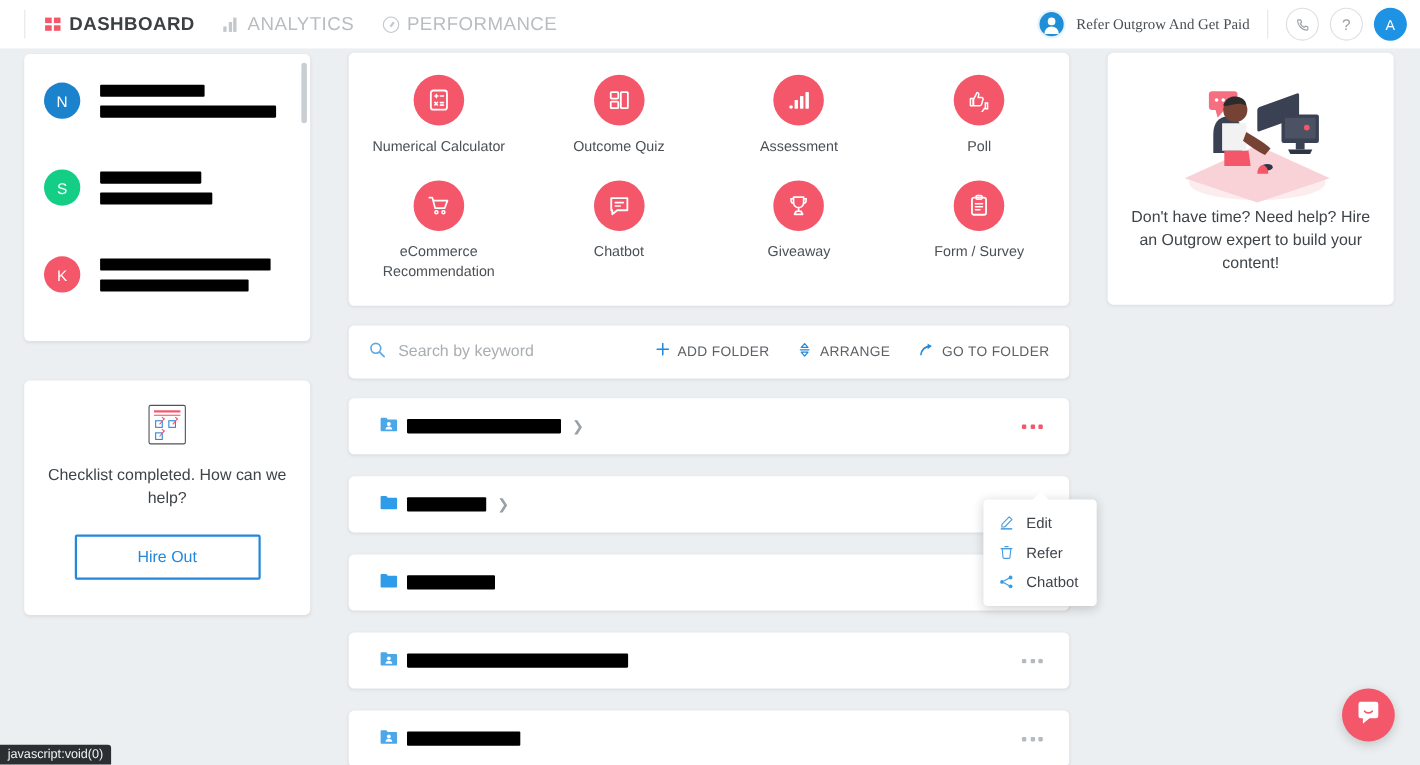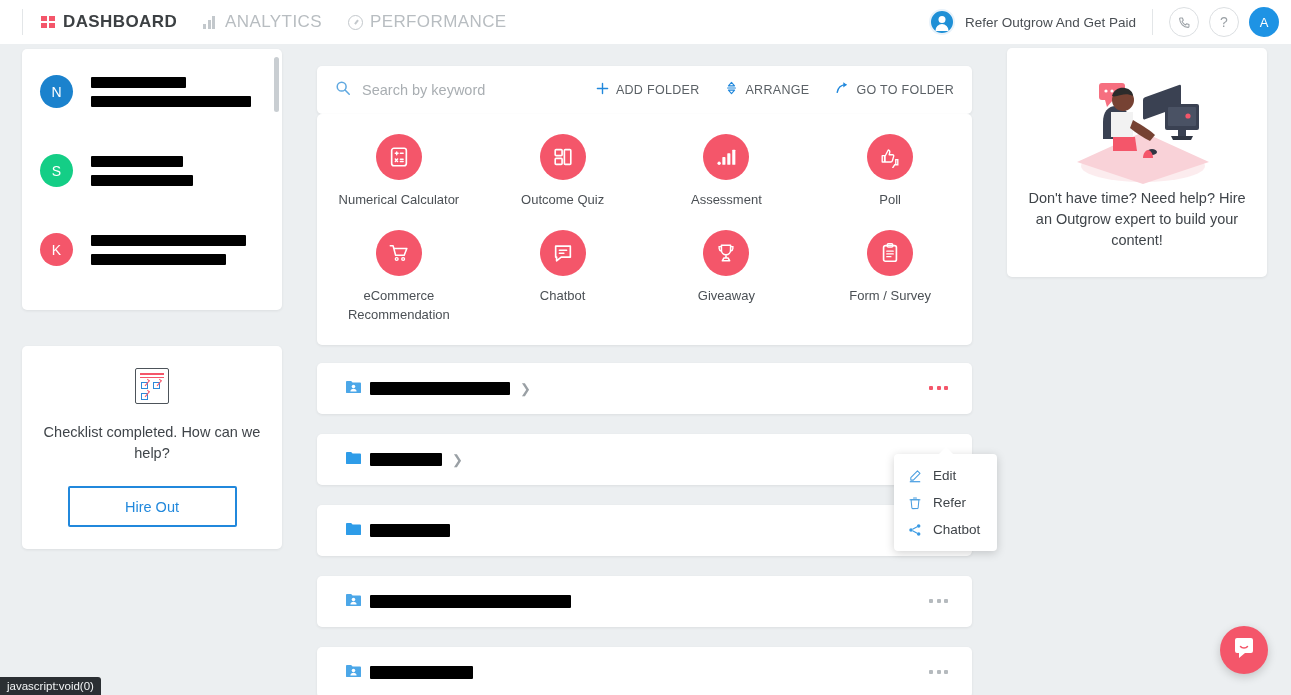--- a/index.html
+++ b/index.html
@@ -32,21 +32,21 @@
   .grid-ic i:nth-child(2){ left:8px; top:1px; width:6px; height:5px; }
   .grid-ic i:nth-child(3){ left:0; top:8px; width:6px; height:5px; }
   .grid-ic i:nth-child(4){ left:8px; top:8px; width:6px; height:5px; }
   .bar-ic i { position:absolute; bottom:1px; width:3px; background:#c3c8cc; }
   .bar-ic i:nth-child(1){ left:0; height:5px; }
   .bar-ic i:nth-child(2){ left:4.5px; height:9px; }
   .bar-ic i:nth-child(3){ left:9px; height:13px; }
   .gauge-ic { width:15px;height:15px;border-radius:50%;border:1.6px solid #c3c8cc;position:relative;}
   .gauge-ic::after{content:"";position:absolute;left:5.5px;top:3px;width:1.5px;height:5px;background:#c3c8cc;transform:rotate(38deg);transform-origin:bottom;}
   .topnav-right { margin-left: auto; display: flex; align-items: center; padding-right: 12px; }
-  .refer { display:flex; align-items:center; gap:10px; cursor:pointer; }
+  .refer { display:flex; align-items:center; gap:10px; cursor:pointer;font-family:Liberation Serif, serif; }
   .refer-ic { width:26px;height:26px;border-radius:50%;background:#1e8fd6;position:relative;border:2px solid #e8f2fa;}
   .refer-ic::before{content:"";position:absolute;left:50%;top:5px;transform:translateX(-50%);width:7px;height:7px;border-radius:50%;background:#fff;}
   .refer-ic::after{content:"";position:absolute;left:50%;top:13px;transform:translateX(-50%);width:13px;height:7px;border-radius:7px 7px 0 0;background:#fff;}
   .refer-text { font-size:13.5px; color:#4a4f54; }
   .rt-div { width:1px;height:26px;background:#e3e6e8;margin:0 16px; }
   .circ-btn { width:30px;height:30px;border-radius:50%;border:1px solid #dcdfe2;display:flex;align-items:center;justify-content:center;color:#9ba1a6;font-size:14px;margin-right:10px;cursor:pointer;background:#fff;}
   .avatar-btn { width:30px;height:30px;border-radius:50%;background:#1e93e4;color:#fff;display:flex;align-items:center;justify-content:center;font-size:13px;cursor:pointer;}
   
   .page { position:absolute; top:44px; left:0; width:1291px; height:651px; }
   .card { background:#fff; border-radius:5px; box-shadow:0 1px 3px rgba(0,0,0,.07); }
@@ -54,21 +54,21 @@
   .col-left { position:absolute; left:22px; top:5px; width:260px; }
   .people-card { height:261px; position:relative; overflow:hidden; border-radius:5px;}
   .people-list { padding: 14px 0 0 0; }
   .person { display:flex; align-items:flex-start; padding: 12px 16px 12px 18px; height:79px; }
   .p-av { width:33px;height:33px;border-radius:50%;color:#fff;font-size:14px;display:flex;align-items:center;justify-content:center;flex:none;}
   .p-meta { margin-left:18px; padding-top:2px; }
   .redact { background:#000; display:block; height:11px; border-radius:1px; }
   .p-name.redact { margin-bottom:8px; }
   .sb-track { position:absolute; right:3px; top:8px; width:5px; height:245px; }
   .sb-thumb { position:absolute; right:3px; top:8px; width:5px; height:55px; background:#c9ced2; border-radius:3px; }
-  .check-card { margin-top:36px; padding:22px 20px 22px; text-align:center; }
+  .check-card { margin-top:36px; padding:22px 20px 32px; text-align:center; }
   .check-ic { width:34px;height:36px;margin:0 auto 18px; border:1.6px solid #4d545a; border-radius:2px; position:relative; background:#fff;}
   .check-ic .ln { position:absolute; left:4px; height:1.6px; background:#f4566a; }
   .check-ic .ln:nth-child(1){ top:4px; width:24px;}
   .check-ic .ln:nth-child(2){ top:7.5px; width:24px;}
   .check-ic .bx { position:absolute; width:7px;height:7px;border:1.4px solid #2f88d8;}
   .check-ic .bx:nth-child(3){ left:5px; top:13px;}
   .check-ic .bx:nth-child(4){ left:17px; top:13px;}
   .check-ic .bx:nth-child(5){ left:5px; top:24px;}
   .check-ic .tk { position:absolute; width:7px;height:3px;border-right:1.5px solid #f4566a;border-bottom:1.5px solid #f4566a;transform:rotate(-50deg);}
   .check-ic .tk:nth-child(6){ left:7px; top:12px;}
@@ -109,21 +109,21 @@
   .menu {
     position:absolute; left:894px; top:410px; width:103px;
     background:#fff; border-radius:4px; box-shadow:0 2px 10px rgba(0,0,0,.18);
     padding:8px 0; z-index:30;
   }
   .menu::before {
     content:""; position:absolute; top:-7px; left:44px;
     border-left:8px solid transparent; border-right:8px solid transparent;
     border-bottom:8px solid #fff;
   }
-  .menu-item { display:flex; align-items:flex-end; gap:11px; padding:6px 0 6px 14px; cursor:pointer; }
+  .menu-item { display:flex; align-items:flex-start; gap:11px; padding:6px 0 6px 14px; cursor:pointer; }
   .menu-label { font-size:13.5px; color:#3f4449; }
   .mi-ic { width:14px;height:14px;position:relative;flex:none; }
   
   .col-right { position:absolute; left:1007px; top:4px; width:260px; }
   .expert-card { padding:22px 20px 26px; text-align:center; }
   .contact-btn { display:block; margin:20px auto 0; width:170px; height:41px; border:2px solid #2188dc; color:#2188dc; background:#fff; font-size:14.5px; font-family:inherit; cursor:pointer; border-radius:2px;}
   
   .statusbar {
     position:absolute; left:0; bottom:0; height:18px; padding:0 7px;
     background:#2b2f33; color:#f1f3f4; font-size:11.5px;
@@ -221,20 +221,106 @@
           <i class="tk"></i>
           <i class="tk"></i>
       </div>
       <div class="card-text">Checklist completed. How can we help?</div>
       <button class="outline-btn">Hire Out</button>
     </div>
   </div>
 
   <div class="col-mid">
 
+    <div class="card types-card">
+      <div class="types-row">
+        <div class="type">
+          <span class="type-ic">
+            <svg width="22" height="22" viewBox="0 0 24 24">
+                <rect x="4" y="2.5" width="16" height="19" rx="2.5" fill="none" stroke="#fff" stroke-width="1.8"></rect>
+                <path d="M8 8h3M9.5 6.5v3M13.5 8h3" stroke="#fff" stroke-width="1.6" stroke-linecap="round"></path>
+                <path d="M8 14.2l2.5 2.6M10.5 14.2L8 16.8M13.5 14.5h3M13.5 17h3" stroke="#fff" stroke-width="1.6" stroke-linecap="round"></path>
+              </svg>
+          </span>
+          <span class="type-label">Numerical Calculator</span>
+        </div>
+        <div class="type">
+          <span class="type-ic">
+            <svg width="22" height="22" viewBox="0 0 24 24">
+                <rect x="3.5" y="4" width="7.5" height="6.5" rx="1" fill="none" stroke="#fff" stroke-width="1.8"></rect>
+                <rect x="13.5" y="4" width="7" height="16" rx="1" fill="none" stroke="#fff" stroke-width="1.8"></rect>
+                <rect x="3.5" y="13.5" width="7.5" height="6.5" rx="1" fill="none" stroke="#fff" stroke-width="1.8"></rect>
+              </svg>
+          </span>
+          <span class="type-label">Outcome Quiz</span>
+        </div>
+        <div class="type">
+          <span class="type-ic">
+            <svg width="22" height="22" viewBox="0 0 24 24">
+                <circle cx="4.5" cy="18.8" r="1.8" fill="#fff"></circle>
+                <rect x="8" y="12" width="3.4" height="8.5" rx=".7" fill="#fff"></rect>
+                <rect x="13.4" y="8" width="3.4" height="12.5" rx=".7" fill="#fff"></rect>
+                <rect x="18.8" y="4" width="3.4" height="16.5" rx=".7" fill="#fff"></rect>
+              </svg>
+          </span>
+          <span class="type-label">Assessment</span>
+        </div>
+        <div class="type">
+          <span class="type-ic">
+            <svg width="22" height="22" viewBox="0 0 24 24">
+                <path d="M3.5 10.5h2.6v7H3.5zM6.6 11.2l3.5-6.8c1.4.2 1.9 1.3 1.6 2.6l-.6 2.5h3.6c1 0 1.6.9 1.3 1.8l-1.5 5c-.2.8-.8 1.2-1.6 1.2H6.6z" fill="none" stroke="#fff" stroke-width="1.5" stroke-linejoin="round"></path>
+                <path d="M20.5 20.5h-2.2v-5.6h2.2zM17.6 19.8l-2.8 4.2" fill="none" stroke="#fff" stroke-width="1.5"></path>
+              </svg>
+          </span>
+          <span class="type-label">Poll</span>
+        </div>
+      </div>
+      <div class="types-row" style="margin-top:14px;">
+        <div class="type">
+          <span class="type-ic">
+            <svg width="22" height="22" viewBox="0 0 24 24">
+                <path d="M2.5 4h3l2.8 10.5h9.4L20.5 7H7" fill="none" stroke="#fff" stroke-width="1.7" stroke-linecap="round" stroke-linejoin="round"></path>
+                <circle cx="9.5" cy="18.5" r="1.5" fill="none" stroke="#fff" stroke-width="1.5"></circle>
+                <circle cx="16.5" cy="18.5" r="1.5" fill="none" stroke="#fff" stroke-width="1.5"></circle>
+              </svg>
+          </span>
+          <span class="type-label">eCommerce Recommendation</span>
+        </div>
+        <div class="type">
+          <span class="type-ic">
+            <svg width="22" height="22" viewBox="0 0 24 24">
+                <path d="M4 4.5h16v12H10l-5 4v-4H4z" fill="none" stroke="#fff" stroke-width="1.8" stroke-linejoin="round"></path>
+                <path d="M8 9h8M8 12.3h5" stroke="#fff" stroke-width="1.6" stroke-linecap="round"></path>
+              </svg>
+          </span>
+          <span class="type-label">Chatbot</span>
+        </div>
+        <div class="type">
+          <span class="type-ic">
+            <svg width="22" height="22" viewBox="0 0 24 24">
+                <path d="M7 3.5h10v5.5a5 5 0 0 1-10 0z" fill="none" stroke="#fff" stroke-width="1.7" stroke-linejoin="round"></path>
+                <path d="M7 5H4.5v2A3 3 0 0 0 7 9.8M17 5h2.5v2A3 3 0 0 1 17 9.8" fill="none" stroke="#fff" stroke-width="1.5"></path>
+                <path d="M12 14.5v3M8 20.5h8l-1.6-3h-4.8z" fill="none" stroke="#fff" stroke-width="1.7" stroke-linejoin="round"></path>
+              </svg>
+          </span>
+          <span class="type-label">Giveaway</span>
+        </div>
+        <div class="type">
+          <span class="type-ic">
+            <svg width="22" height="22" viewBox="0 0 24 24">
+                <rect x="5" y="4" width="14" height="17" rx="2" fill="none" stroke="#fff" stroke-width="1.8"></rect>
+                <rect x="9" y="2" width="6" height="3.6" rx="1.2" fill="none" stroke="#fff" stroke-width="1.6"></rect>
+                <path d="M8.5 10h7M8.5 13h7M8.5 16h4.5" stroke="#fff" stroke-width="1.5" stroke-linecap="round"></path>
+              </svg>
+          </span>
+          <span class="type-label">Form / Survey</span>
+        </div>
+      </div>
+    </div>
+
     <div class="card tools-card">
       <div class="search-wrap">
         <span>
           <svg width="16" height="16" viewBox="0 0 18 18">
               <circle cx="7.5" cy="7.5" r="5" fill="none" stroke="#5fa8e0" stroke-width="1.7"></circle>
               <path d="M11.3 11.3L16 16" stroke="#5fa8e0" stroke-width="1.7" stroke-linecap="round"></path>
             </svg>
         </span>
         <input class="search-input" value="" placeholder="Search by keyword" style="">
       </div>
@@ -256,106 +342,20 @@
         <span class="tool-label">ARRANGE</span>
       </div>
       <div class="tool-btn">
         <span>
           <svg width="14" height="14" viewBox="0 0 16 16">
               <path d="M2.5 13c1-6 5.5-8.5 10-8.8" fill="none" stroke="#2188dc" stroke-width="1.6" stroke-linecap="round"></path>
               <path d="M9.5 1.5l4 2.8-4 3z" fill="#2188dc"></path>
             </svg>
         </span>
         <span class="tool-label">GO TO FOLDER</span>
-      </div>
-    </div>
-
-    <div class="card types-card">
-      <div class="types-row">
-        <div class="type">
-          <span class="type-ic">
-            <svg width="22" height="22" viewBox="0 0 24 24">
-                <rect x="4" y="2.5" width="16" height="19" rx="2.5" fill="none" stroke="#fff" stroke-width="1.8"></rect>
-                <path d="M8 8h3M9.5 6.5v3M13.5 8h3" stroke="#fff" stroke-width="1.6" stroke-linecap="round"></path>
-                <path d="M8 14.2l2.5 2.6M10.5 14.2L8 16.8M13.5 14.5h3M13.5 17h3" stroke="#fff" stroke-width="1.6" stroke-linecap="round"></path>
-              </svg>
-          </span>
-          <span class="type-label">Numerical Calculator</span>
-        </div>
-        <div class="type">
-          <span class="type-ic">
-            <svg width="22" height="22" viewBox="0 0 24 24">
-                <rect x="3.5" y="4" width="7.5" height="6.5" rx="1" fill="none" stroke="#fff" stroke-width="1.8"></rect>
-                <rect x="13.5" y="4" width="7" height="16" rx="1" fill="none" stroke="#fff" stroke-width="1.8"></rect>
-                <rect x="3.5" y="13.5" width="7.5" height="6.5" rx="1" fill="none" stroke="#fff" stroke-width="1.8"></rect>
-              </svg>
-          </span>
-          <span class="type-label">Outcome Quiz</span>
-        </div>
-        <div class="type">
-          <span class="type-ic">
-            <svg width="22" height="22" viewBox="0 0 24 24">
-                <circle cx="4.5" cy="18.8" r="1.8" fill="#fff"></circle>
-                <rect x="8" y="12" width="3.4" height="8.5" rx=".7" fill="#fff"></rect>
-                <rect x="13.4" y="8" width="3.4" height="12.5" rx=".7" fill="#fff"></rect>
-                <rect x="18.8" y="4" width="3.4" height="16.5" rx=".7" fill="#fff"></rect>
-              </svg>
-          </span>
-          <span class="type-label">Assessment</span>
-        </div>
-        <div class="type">
-          <span class="type-ic">
-            <svg width="22" height="22" viewBox="0 0 24 24">
-                <path d="M3.5 10.5h2.6v7H3.5zM6.6 11.2l3.5-6.8c1.4.2 1.9 1.3 1.6 2.6l-.6 2.5h3.6c1 0 1.6.9 1.3 1.8l-1.5 5c-.2.8-.8 1.2-1.6 1.2H6.6z" fill="none" stroke="#fff" stroke-width="1.5" stroke-linejoin="round"></path>
-                <path d="M20.5 20.5h-2.2v-5.6h2.2zM17.6 19.8l-2.8 4.2" fill="none" stroke="#fff" stroke-width="1.5"></path>
-              </svg>
-          </span>
-          <span class="type-label">Poll</span>
-        </div>
-      </div>
-      <div class="types-row" style="margin-top:14px;">
-        <div class="type">
-          <span class="type-ic">
-            <svg width="22" height="22" viewBox="0 0 24 24">
-                <path d="M2.5 4h3l2.8 10.5h9.4L20.5 7H7" fill="none" stroke="#fff" stroke-width="1.7" stroke-linecap="round" stroke-linejoin="round"></path>
-                <circle cx="9.5" cy="18.5" r="1.5" fill="none" stroke="#fff" stroke-width="1.5"></circle>
-                <circle cx="16.5" cy="18.5" r="1.5" fill="none" stroke="#fff" stroke-width="1.5"></circle>
-              </svg>
-          </span>
-          <span class="type-label">eCommerce Recommendation</span>
-        </div>
-        <div class="type">
-          <span class="type-ic">
-            <svg width="22" height="22" viewBox="0 0 24 24">
-                <path d="M4 4.5h16v12H10l-5 4v-4H4z" fill="none" stroke="#fff" stroke-width="1.8" stroke-linejoin="round"></path>
-                <path d="M8 9h8M8 12.3h5" stroke="#fff" stroke-width="1.6" stroke-linecap="round"></path>
-              </svg>
-          </span>
-          <span class="type-label">Chatbot</span>
-        </div>
-        <div class="type">
-          <span class="type-ic">
-            <svg width="22" height="22" viewBox="0 0 24 24">
-                <path d="M7 3.5h10v5.5a5 5 0 0 1-10 0z" fill="none" stroke="#fff" stroke-width="1.7" stroke-linejoin="round"></path>
-                <path d="M7 5H4.5v2A3 3 0 0 0 7 9.8M17 5h2.5v2A3 3 0 0 1 17 9.8" fill="none" stroke="#fff" stroke-width="1.5"></path>
-                <path d="M12 14.5v3M8 20.5h8l-1.6-3h-4.8z" fill="none" stroke="#fff" stroke-width="1.7" stroke-linejoin="round"></path>
-              </svg>
-          </span>
-          <span class="type-label">Giveaway</span>
-        </div>
-        <div class="type">
-          <span class="type-ic">
-            <svg width="22" height="22" viewBox="0 0 24 24">
-                <rect x="5" y="4" width="14" height="17" rx="2" fill="none" stroke="#fff" stroke-width="1.8"></rect>
-                <rect x="9" y="2" width="6" height="3.6" rx="1.2" fill="none" stroke="#fff" stroke-width="1.6"></rect>
-                <path d="M8.5 10h7M8.5 13h7M8.5 16h4.5" stroke="#fff" stroke-width="1.5" stroke-linecap="round"></path>
-              </svg>
-          </span>
-          <span class="type-label">Form / Survey</span>
-        </div>
       </div>
     </div>
 
     <div class="rows">
       <div class="card row-item">
         <span class="row-left">
           <span>
             <svg width="17" height="15" viewBox="0 0 18 16">
                 <path d="M1 3a1 1 0 0 1 1-1h4.5l1.5 1.7H16a1 1 0 0 1 1 1V14a1 1 0 0 1-1 1H2a1 1 0 0 1-1-1z" fill="#4ca7e8"></path>
                 <circle cx="9" cy="8" r="1.9" fill="#fff"></circle>

